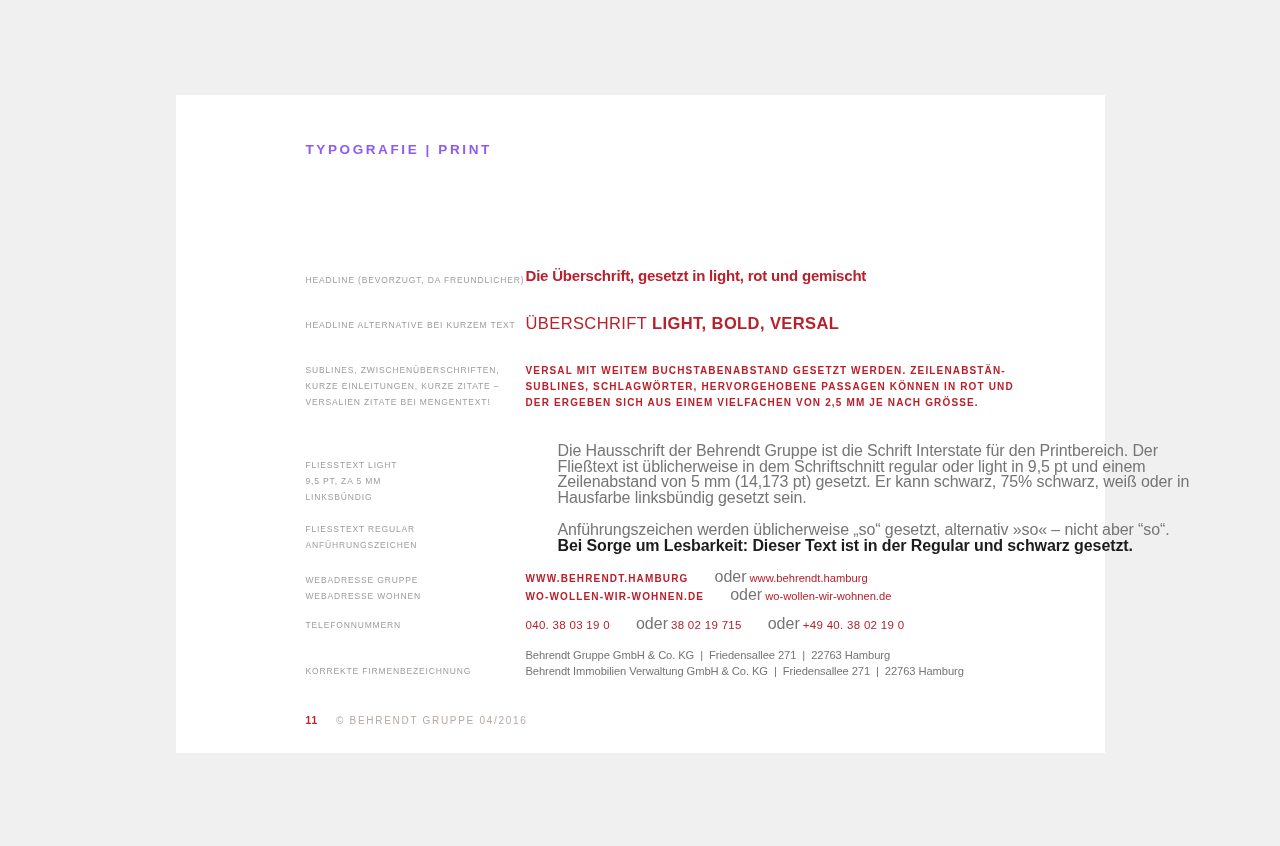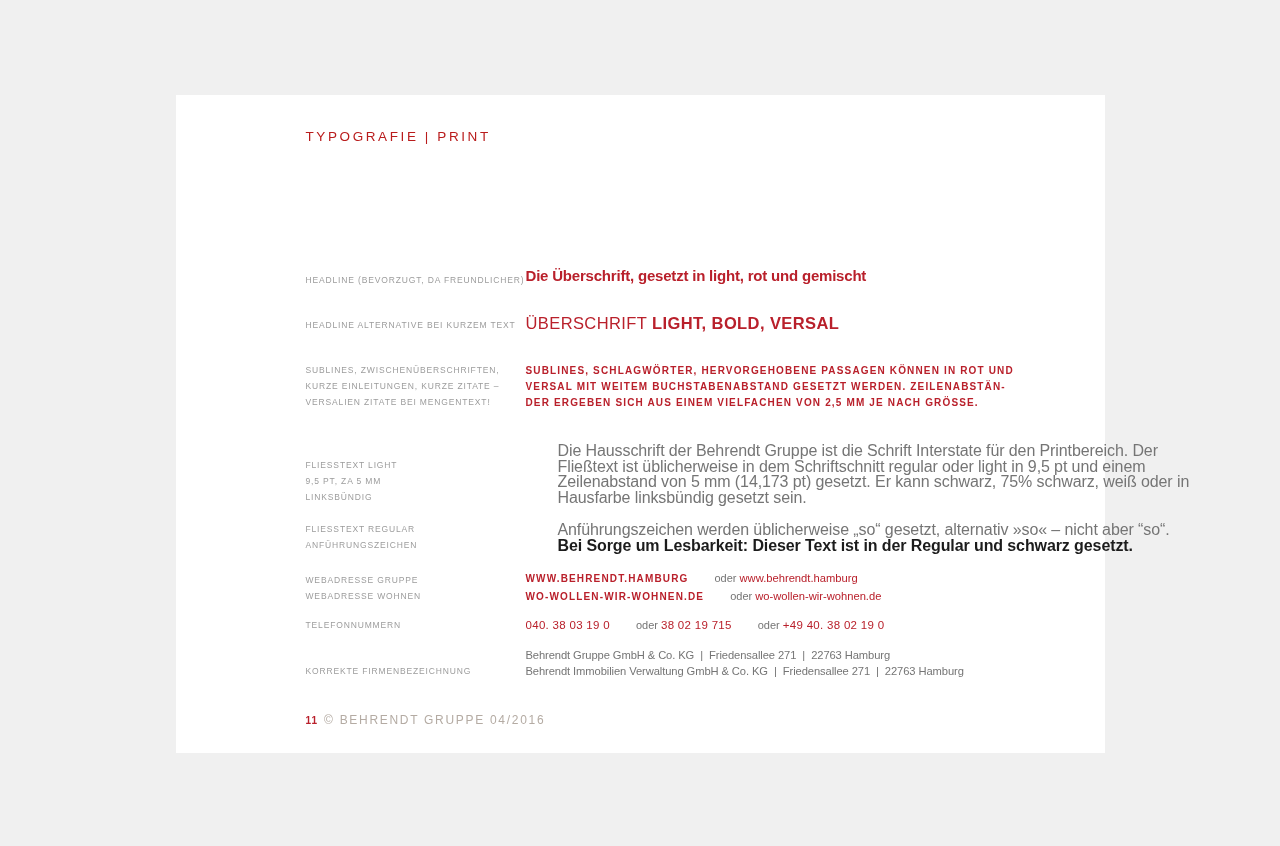--- a/index.html
+++ b/index.html
@@ -14,25 +14,25 @@
   .page {
     position: relative;
     width: 929px;
     height: 658px;
     margin: 95px auto 0;
     background: #ffffff;
   }
   .page-title {
     position: absolute;
     left: 130px;
-    top: 34px;
+    top: 47px;
     font-size: 13.5px;
-    font-weight: 400;
+    font-weight: 700;
     letter-spacing: 2.6px;
-    color: #b91c1c;
+    color: #8b5cf6;
     white-space: nowrap;
   }
   .sec {
     position: absolute;
     left: 130px;
     right: 40px;
     display: flex;
     align-items: flex-end;
   }
   .lbl {
@@ -98,21 +98,21 @@
   .sec-web { top: 474px; }
   .mixed-line { line-height: 15.8px; white-space: nowrap; }
   .web-caps {
     color: #b9202b;
     font-size: 10px;
     font-weight: 700;
     letter-spacing: 1.15px;
   }
   .oder {
     color: #757575;
-    font-size: 11px;
+    font-size: 16px;
     margin: 0 3px;
     padding-left: 23px;
   }
   .web-lower {
     color: #b9202b;
     font-size: 11.2px;
   }
 
   .sec-tel { top: 521px; }
   .tel-num {
@@ -138,22 +138,23 @@
   }
   .footer .pagenum {
     color: #b9202b;
     font-size: 10px;
     font-weight: 700;
     letter-spacing: 1px;
     margin-right: 6px;
   }
   .footer .copyright {
     color: #b4aba3;
-    font-size: 12px;
+    font-size: 10px;
     letter-spacing: 1.7px;
+    margin-left: 12px;
   }
 </style>
 </head>
 <body>
 
 <div class="page">
 
   <div class="page-title">TYPOGRAFIE | PRINT</div>
 
   <div class="sec sec-headline">
@@ -170,22 +171,22 @@
     </div>
   </div>
 
   <div class="sec sec-sublines">
     <div class="lbl">
       <div>SUBLINES, ZWISCHENÜBERSCHRIFTEN,</div>
       <div>KURZE EINLEITUNGEN, KURZE ZITATE –</div>
       <div>VERSALIEN ZITATE BEI MENGENTEXT!</div>
     </div>
     <div class="cnt">
+      <div class="red-versal">VERSAL MIT WEITEM BUCHSTABENABSTAND GESETZT WERDEN. ZEILENABSTÄN-</div>
       <div class="red-versal">SUBLINES, SCHLAGWÖRTER, HERVORGEHOBENE PASSAGEN KÖNNEN IN ROT UND</div>
-      <div class="red-versal">VERSAL MIT WEITEM BUCHSTABENABSTAND GESETZT WERDEN. ZEILENABSTÄN-</div>
       <div class="red-versal">DER ERGEBEN SICH AUS EINEM VIELFACHEN VON 2,5 MM JE NACH GRÖSSE.</div>
     </div>
   </div>
 
   <div class="sec sec-fliess-light">
     <div class="lbl">
       <div>FLIESSTEXT LIGHT</div>
       <div>9,5 PT, ZA 5 MM</div>
       <div>LINKSBÜNDIG</div>
     </div>

